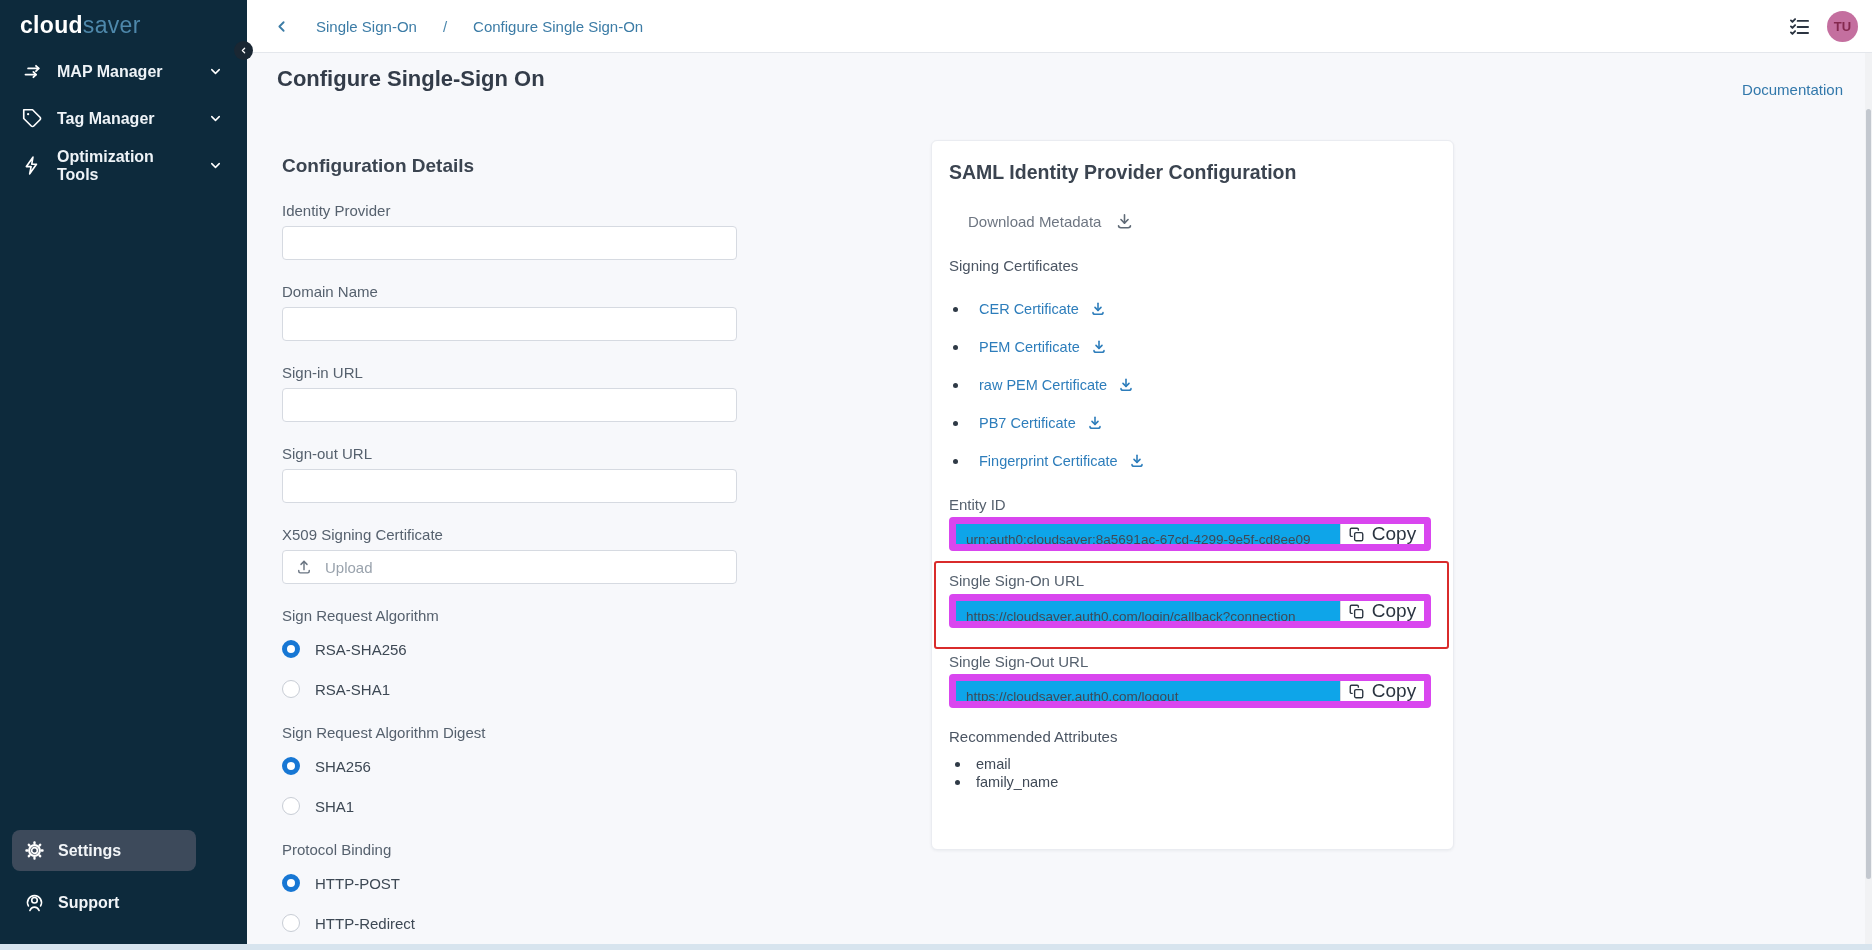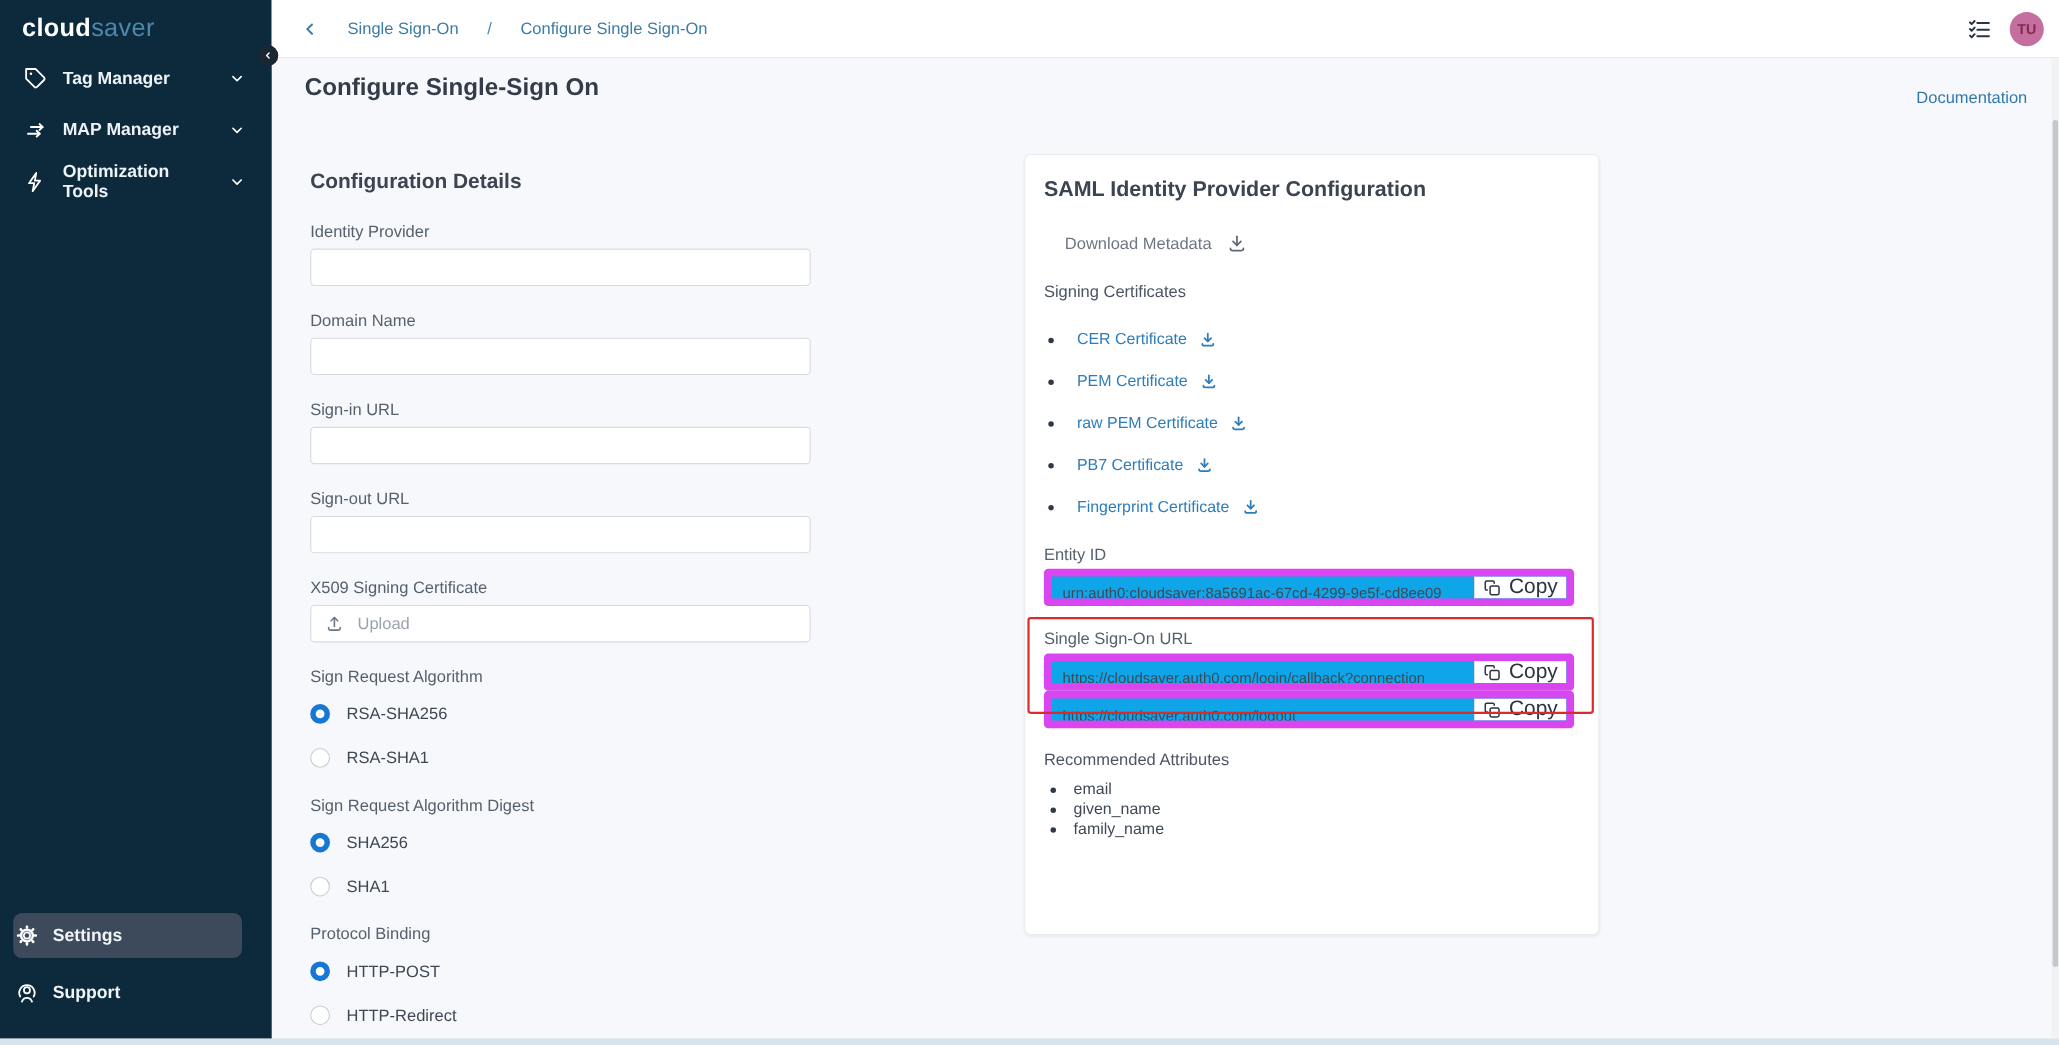--- a/index.html
+++ b/index.html
@@ -13,21 +13,21 @@
   
   .sidebar { position:absolute; left:0; top:0; width:247px; bottom:6px; background:#0d2a3c; color:#eef3f7; }
   .logo { position:absolute; left:20px; top:12px; font-size:23px; letter-spacing:.3px; white-space:nowrap; }
   .logo .b1 { color:#ffffff; font-weight:700; }
   .logo .b2 { color:#4e88ab; font-weight:300; }
   .nav { position:absolute; left:0; top:48px; right:0; }
   .nav-item { height:47px; display:flex; align-items:center; padding:0 24px 0 22px; gap:14px; cursor:pointer; }
   .nav-item .lbl { flex:1; font-size:16px; font-weight:600; color:#eef3f7; }
   .icon { display:inline-flex; align-items:center; justify-content:center; flex:0 0 auto; }
   .side-bottom { position:absolute; left:0; bottom:10px; right:0; }
-  .pill { width:208px; margin:0 0 11px 12px; height:41px; border-radius:8px; display:flex; align-items:center; gap:13px; padding-left:2px; cursor:pointer; }
+  .pill { width:184px; margin:0 0 11px 12px; height:41px; border-radius:8px; display:flex; align-items:center; gap:13px; padding-left:12px; cursor:pointer; }
   .pill.active { background:#3d4a5b; }
   .pill .lbl { font-size:16px; font-weight:600; color:#f2f5f8; }
 
   .collapse-btn { position:absolute; left:234px; top:41px; width:19px; height:19px; border-radius:50%;
     background:#1a2733; display:flex; align-items:center; justify-content:center; cursor:pointer; z-index:5; }
 
   
   .topbar { position:absolute; left:247px; right:0; top:0; height:53px; background:#ffffff; border-bottom:1px solid #e4e7ec;
     display:flex; align-items:center; padding:0 14px 0 26px; }
   .breadcrumb { display:flex; align-items:center; gap:26px; font-size:15px; color:#3c7ca6; }
@@ -97,42 +97,42 @@
 
   <div class="bottom-strip"></div>
 
   <div class="sidebar">
     <div class="logo">
       <span class="b1">cloud</span><span class="b2">saver</span>
     </div>
     <div class="nav">
       <div class="nav-item">
         <span class="icon">
-          <svg width="21" height="21" viewBox="0 0 24 24" fill="none" stroke="#ffffff" stroke-width="1.9" stroke-linecap="round" stroke-linejoin="round">
-              <path d="M20.59 13.41l-7.17 7.17a2 2 0 0 1-2.83 0L2 12V2h10l8.59 8.59a2 2 0 0 1 0 2.83z"></path>
-              <circle cx="7" cy="7" r="1.3" fill="#fff" stroke="none"></circle>
-            </svg>
-        </span>
-        <span class="lbl">Tag Manager</span>
-        <span class="icon">
-          <svg width="15" height="15" viewBox="0 0 24 24" fill="none" stroke="#ffffff" stroke-width="2.4" stroke-linecap="round" stroke-linejoin="round">
-              <polyline points="6 9 12 15 18 9"></polyline>
-            </svg>
-        </span>
-      </div>
-      <div class="nav-item">
-        <span class="icon">
           <svg width="21" height="21" viewBox="0 0 24 24" fill="none" stroke="#ffffff" stroke-width="2.1" stroke-linecap="round" stroke-linejoin="round">
               <path d="M7 8.5h12"></path>
               <path d="M16 5.5l3 3-3 3"></path>
               <path d="M4 15.5h12"></path>
               <path d="M13 12.5l3 3-3 3"></path>
             </svg>
         </span>
         <span class="lbl">MAP Manager</span>
+        <span class="icon">
+          <svg width="15" height="15" viewBox="0 0 24 24" fill="none" stroke="#ffffff" stroke-width="2.4" stroke-linecap="round" stroke-linejoin="round">
+              <polyline points="6 9 12 15 18 9"></polyline>
+            </svg>
+        </span>
+      </div>
+      <div class="nav-item">
+        <span class="icon">
+          <svg width="21" height="21" viewBox="0 0 24 24" fill="none" stroke="#ffffff" stroke-width="1.9" stroke-linecap="round" stroke-linejoin="round">
+              <path d="M20.59 13.41l-7.17 7.17a2 2 0 0 1-2.83 0L2 12V2h10l8.59 8.59a2 2 0 0 1 0 2.83z"></path>
+              <circle cx="7" cy="7" r="1.3" fill="#fff" stroke="none"></circle>
+            </svg>
+        </span>
+        <span class="lbl">Tag Manager</span>
         <span class="icon">
           <svg width="15" height="15" viewBox="0 0 24 24" fill="none" stroke="#ffffff" stroke-width="2.4" stroke-linecap="round" stroke-linejoin="round">
               <polyline points="6 9 12 15 18 9"></polyline>
             </svg>
         </span>
       </div>
       <div class="nav-item">
         <span class="icon">
           <svg width="21" height="21" viewBox="0 0 24 24" fill="none" stroke="#ffffff" stroke-width="1.9" stroke-linejoin="round">
               <path d="M12.5 2.5 L5 13.2h5.4L8.8 21.5 16.5 10.6h-5.4z"></path>
@@ -381,20 +381,21 @@
         <span class="icon">
             <svg width="15" height="15" viewBox="0 0 24 24" fill="none" stroke="#2b3541" stroke-width="2.2" stroke-linecap="round" stroke-linejoin="round">
               <rect x="9" y="9" width="13" height="13" rx="2.5"></rect>
               <path d="M5 15H4a2 2 0 0 1-2-2V4a2 2 0 0 1 2-2h9a2 2 0 0 1 2 2v1"></path>
             </svg>
           </span>
         <span class="ct">Copy</span>
       </div>
     </div>
 
+    <span class="fld-label ssout-label" style="display:block">Single Sign-Out URL</span>
     <div class="copy-row">
       <div class="value">https://cloudsaver.auth0.com/logout</div>
       <div class="copy-btn">
         <span class="icon">
             <svg width="15" height="15" viewBox="0 0 24 24" fill="none" stroke="#2b3541" stroke-width="2.2" stroke-linecap="round" stroke-linejoin="round">
               <rect x="9" y="9" width="13" height="13" rx="2.5"></rect>
               <path d="M5 15H4a2 2 0 0 1-2-2V4a2 2 0 0 1 2-2h9a2 2 0 0 1 2 2v1"></path>
             </svg>
           </span>
         <span class="ct">Copy</span>
@@ -402,24 +403,20 @@
     </div>
 
     <span class="sec-label attr-label" style="display:block">Recommended Attributes</span>
     <div class="attrs">
       <div class="attr-item">
         <span class="dot"></span>
         <span class="attr-txt">email</span>
       </div>
       <div class="attr-item">
         <span class="dot"></span>
-        <span class="attr-txt">given_name</span>
-      </div>
-      <div class="attr-item">
-        <span class="dot"></span>
         <span class="attr-txt">family_name</span>
       </div>
     </div>
 
     <div class="red-box"></div>
   </div>
 
   <div class="scroll-track">
     <div class="scroll-thumb"></div>
   </div>

